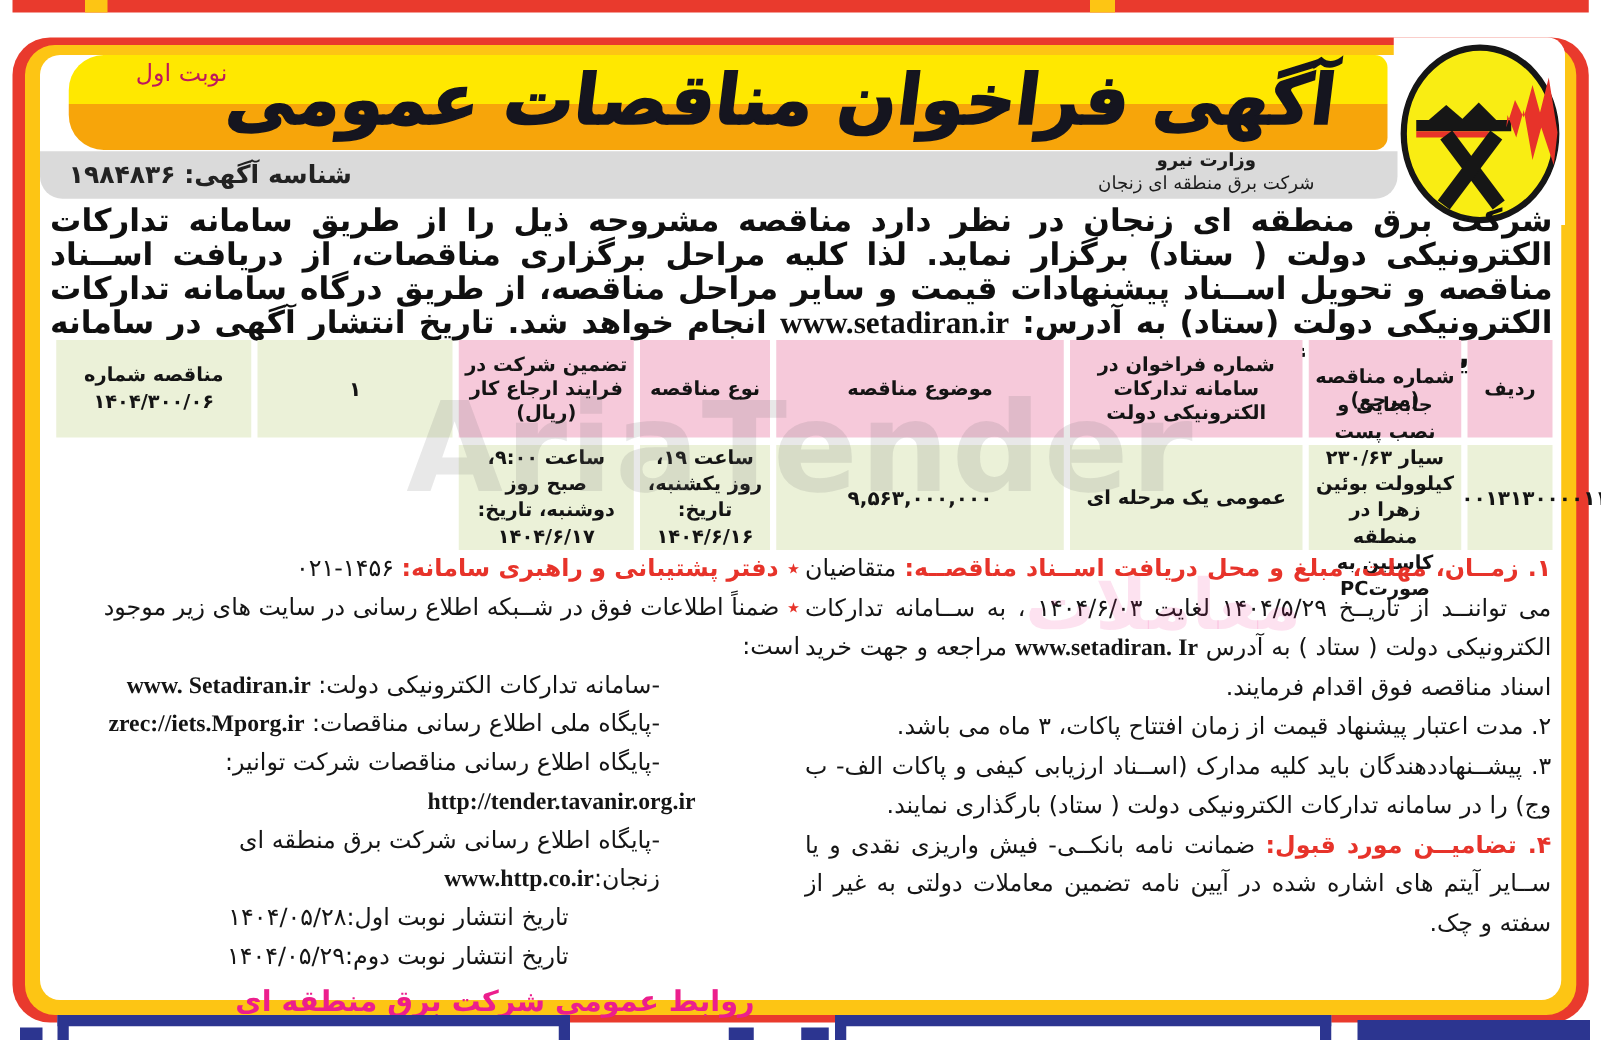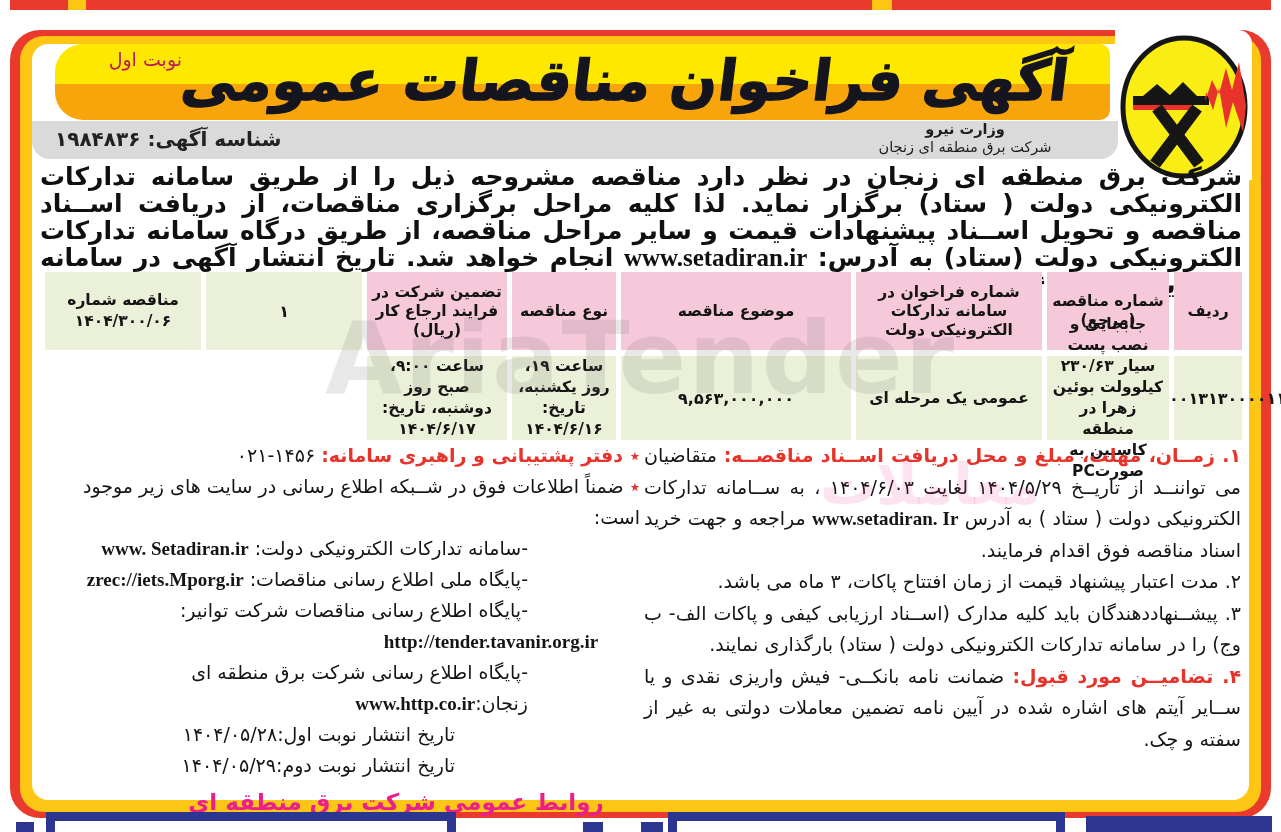--- a/index.html
+++ b/index.html
@@ -45,21 +45,21 @@
   .thead{background:#f6c9da;font-size:15.5px;line-height:19px;}
   .tdata{background:#ebf1d8;font-size:15.5px;line-height:21px;}
   .tnum{font-size:16px;}
   
   .col-right{left:644px;top:440px;width:597px;color:#151515;font-size:19px;line-height:31.5px;}
   .col-right p{margin:0;text-align:justify;text-align-last:right;}
   .red-label{color:#e7332a;font-weight:bold;}
   .col-left{left:42px;top:440px;width:598px;color:#151515;font-size:19px;line-height:31px;}
   .col-left p{margin:0;}
   .site-row{padding-left:0;padding-right:112px;}
-  .site-url-line{text-align:center;padding-left:300px;}
+  .site-url-line{text-align:left;padding-left:300px;}
   .pub-line{padding-right:185px;}
   .signature{color:#ec1e8d;font-weight:bold;font-size:23px;text-align:center !important;
     padding-left:110px;padding-top:6px;}
   
   .wm{pointer-events:none;z-index:5;white-space:nowrap;font-weight:bold;}
   .wm-latin{left:325px;top:300px;font-size:100px;color:rgba(110,110,110,0.16);letter-spacing:2px;
     font-family:"DejaVu Sans",sans-serif;}
   .wm-fa{left:820px;top:452px;font-size:56px;color:rgba(236,30,141,0.13);letter-spacing:16px;}
   
   .navy{background:#2c3590;}

